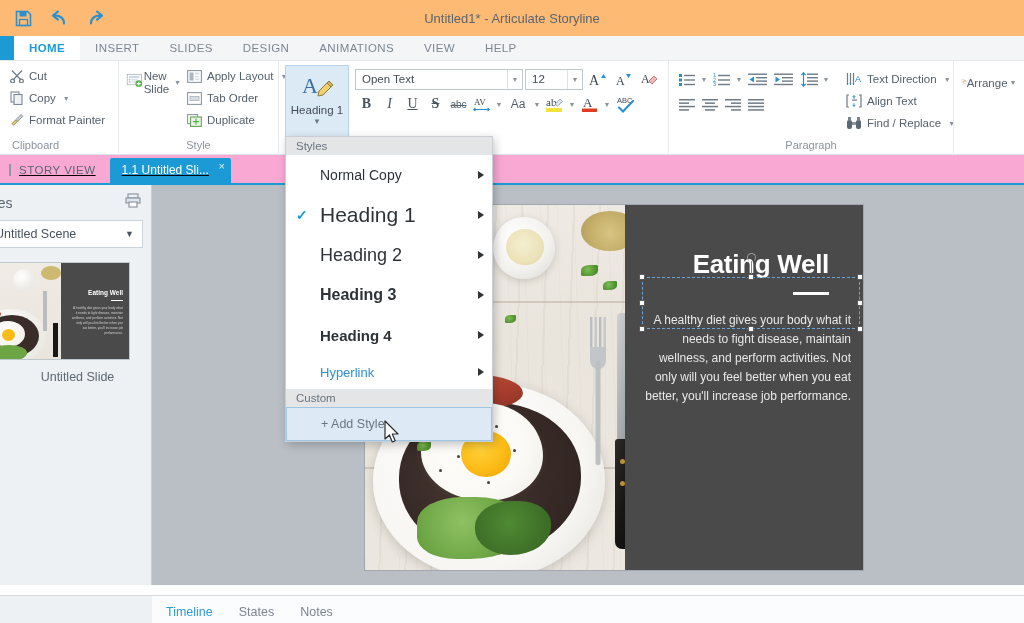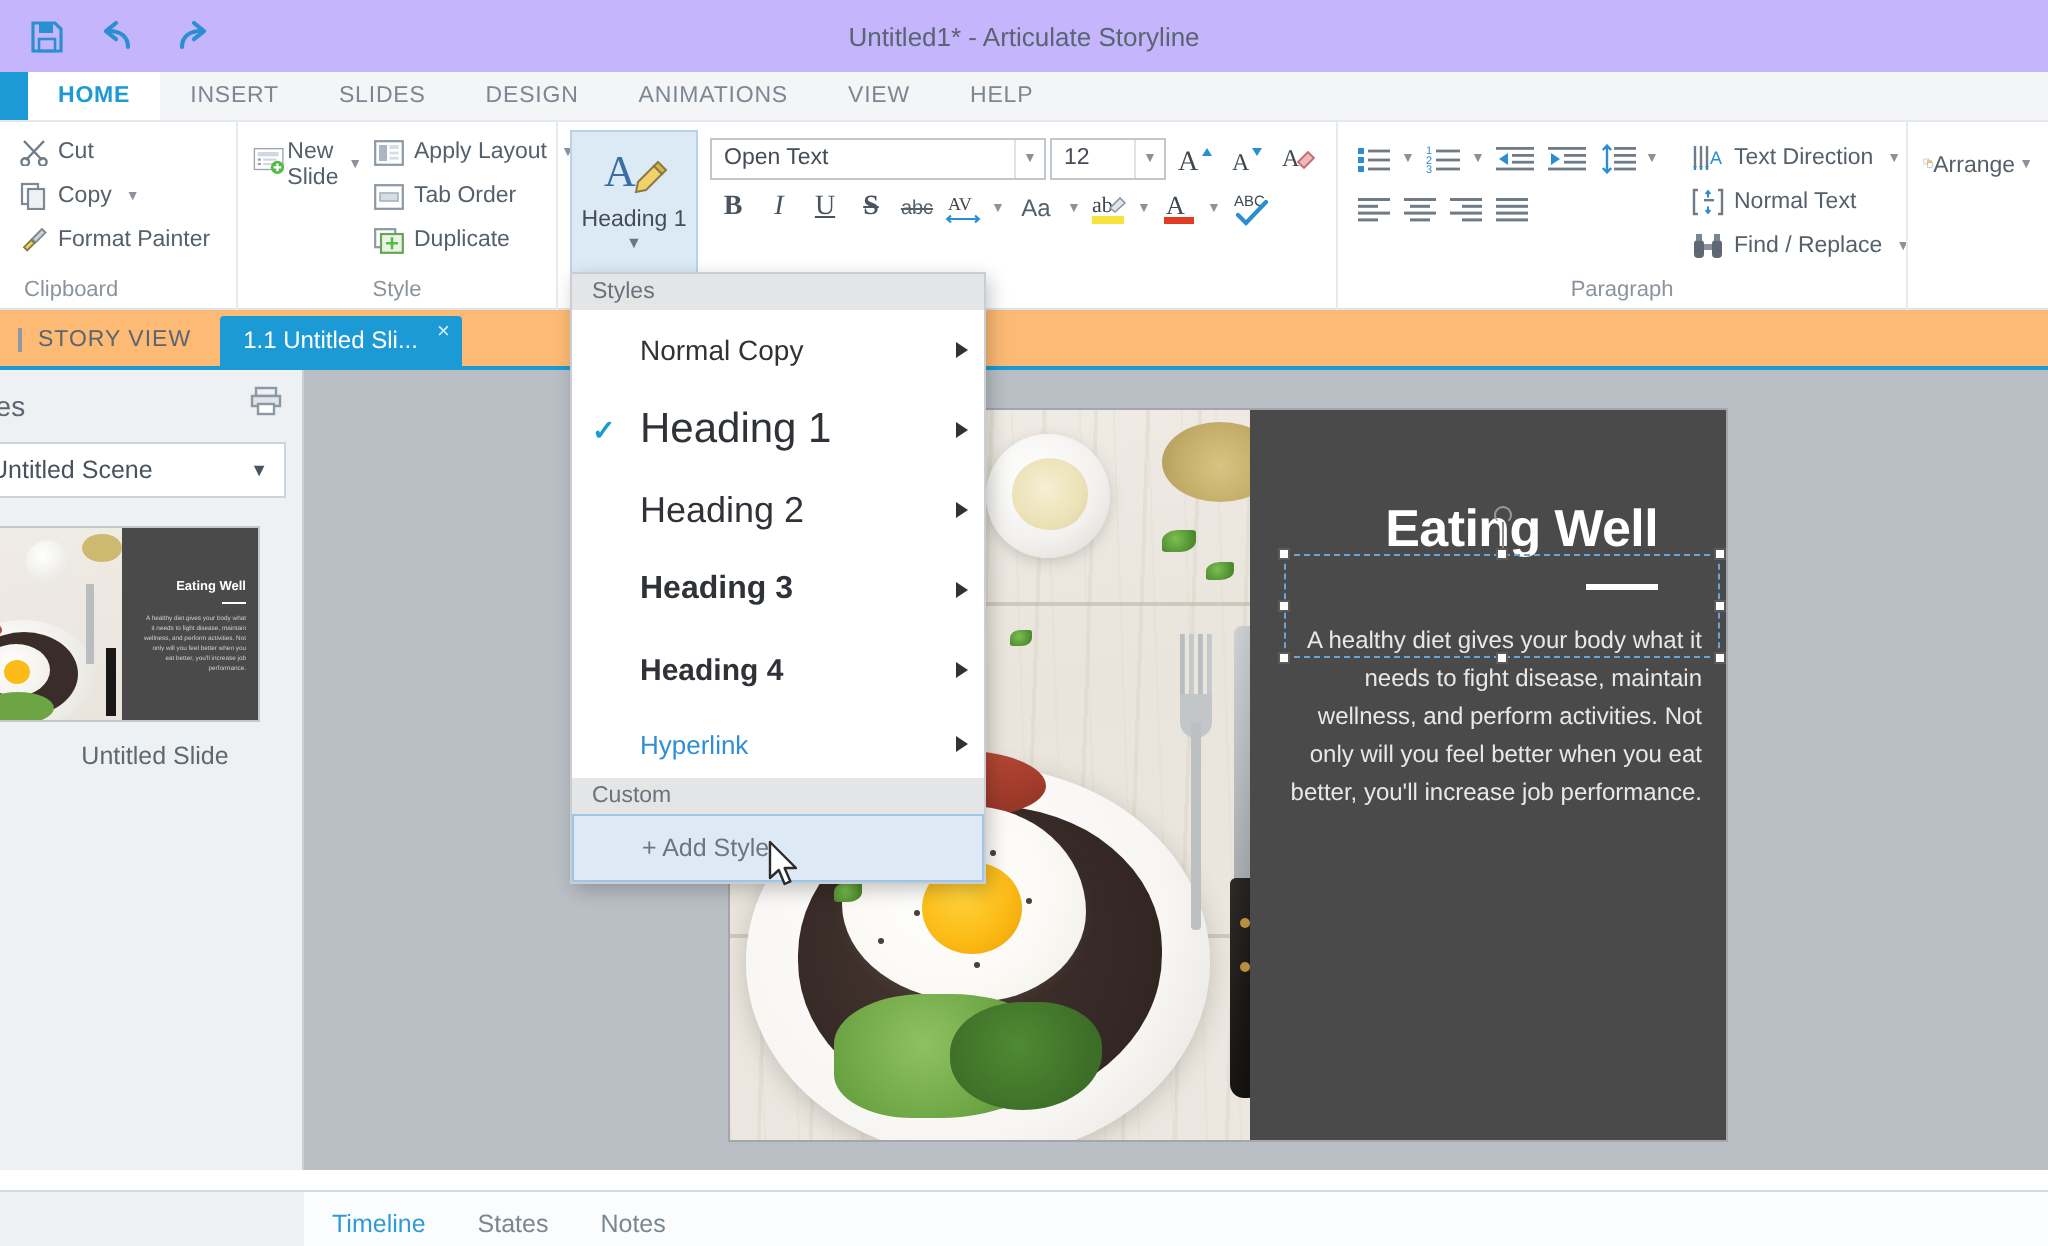--- a/index.html
+++ b/index.html
@@ -7,21 +7,21 @@
     width: 1024px; height: 623px;
     font-family: "Liberation Sans", sans-serif;
     background: #ffffff;
     overflow: hidden;
     position: relative;
     -webkit-font-smoothing: antialiased;
   }
 
   
   .titlebar {
-    height: 36px; background: #c4b5fd;
+    height: 36px; background: #fdba74;
     display: flex; align-items: center;
     position: relative;
   }
   .qat { display: flex; align-items: center; gap: 14px; padding-left: 12px; }
   .qat-btn {
     width: 22px; height: 22px;
     display: flex; align-items: center; justify-content: center;
     cursor: pointer;
   }
   .app-title {
@@ -99,22 +99,22 @@
   }
   .ibtn {
     width: 23px; height: 22px; display: flex; align-items: center;
     justify-content: center; cursor: pointer; font-size: 12px; color: #4a545e;
   }
   .dbtn { width: 12px; height: 22px; display:flex;align-items:center;
           justify-content:center; font-size: 7px; color: #8a939c; cursor: pointer; }
 
   
   .viewbar {
-    height: 30px; background: #fdba74; display: flex; align-items: flex-end;
-    border-bottom: 2px solid #1c9ad6; position: relative;
+    height: 30px; background: #f9a8d4; display: flex; align-items: flex-end;
+    border-bottom: 2px solid #1c9ad6; position: relative; text-decoration: underline;
   }
   .storyview {
     display: flex; align-items: center; gap: 7px;
     padding: 0 14px 6px 8px; font-size: 11.5px; letter-spacing: .5px;
     color: #5a6570; cursor: pointer;
   }
   .slidetab {
     background: #1c9ad6; color: #fff; font-size: 12px;
     padding: 5px 22px 6px 12px; position: relative; cursor: pointer;
     border-radius: 2px 2px 0 0; display: flex; align-items: center;
@@ -620,21 +620,21 @@
           </svg>
           <span>Text Direction</span>
           <span class="mini-caret">▼</span>
         </div>
         <div class="rcmd">
           <svg width="16" height="14" viewBox="0 0 16 14">
             <path d="M3 1H1v12h2M13 1h2v12h-2" stroke="#6f7b86" stroke-width="1.2" fill="none"></path>
             <rect x="6" y="5.5" width="5" height="1.2" fill="#6f7b86"></rect>
             <path d="M8 1.8v3M6.8 3 8 1.5 9.2 3M8 12.2v-3M6.8 11 8 12.5 9.2 11" stroke="#2a8fd0" stroke-width="1" fill="none"></path>
           </svg>
-          <span>Normal Text</span>
+          <span>Align Text</span>
         </div>
         <div class="rcmd">
           <svg width="16" height="14" viewBox="0 0 16 14">
             <rect x="1" y="4" width="5" height="9" rx="2" fill="#5d6872"></rect>
             <rect x="10" y="4" width="5" height="9" rx="2" fill="#5d6872"></rect>
             <rect x="6" y="6" width="4" height="3" fill="#8b949d"></rect>
             <rect x="2" y="1" width="3" height="3.5" fill="#7b858f"></rect>
             <rect x="11" y="1" width="3" height="3.5" fill="#7b858f"></rect>
           </svg>
           <span>Find / Replace</span>

